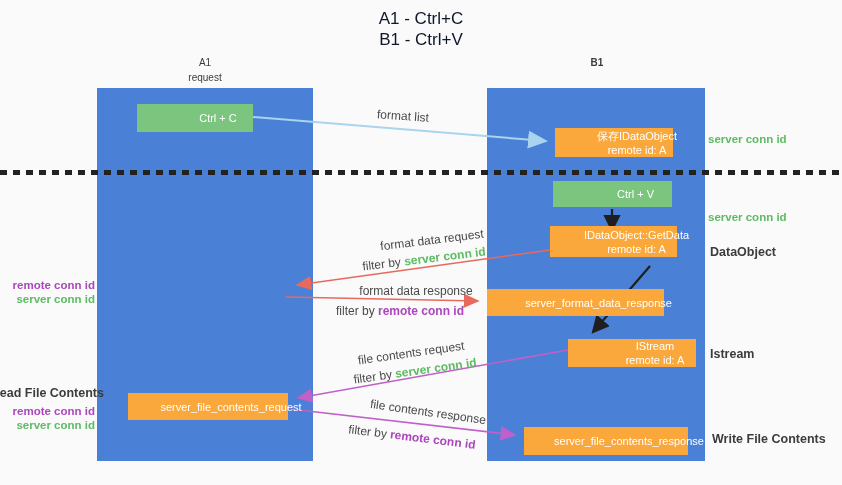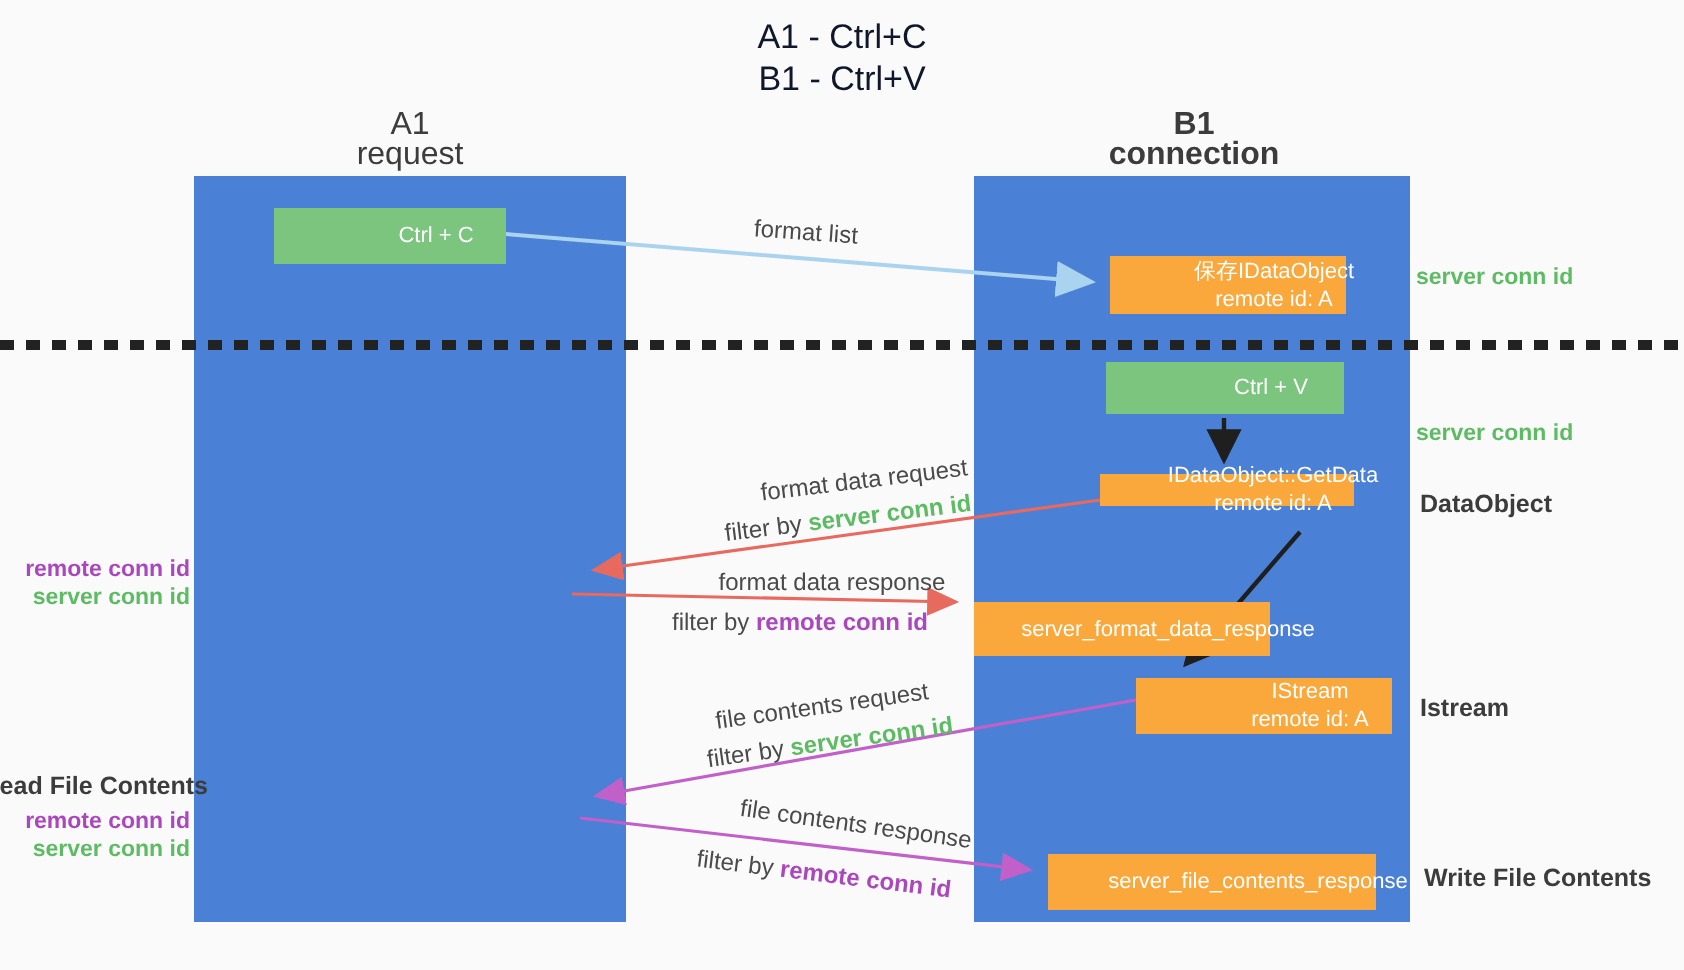--- a/index.html
+++ b/index.html
@@ -28,21 +28,21 @@
   .title{
     position:absolute;left:0;top:8px;width:842px;
     text-align:center;font-size:17px;color:#0f172a;line-height:21px;
   }
 
   .col{position:absolute;background:var(--column-blue);top:88px;height:373px;z-index:1;}
   .col-a{left:97px;width:216px;}
   .col-b{left:487px;width:218px;}
   .col-header{
     position:absolute;top:55px;width:216px;text-align:center;
-    font-size:16px;color:var(--text-dark);line-height:15px;z-index:3;
+    font-size:10px;color:var(--text-dark);line-height:15px;z-index:3;
   }
   .col-header-a{left:97px;}
   .col-header-b{left:488px;width:218px;font-weight:bold;}
 
   .dashed-line{
     position:absolute;left:0;top:170px;width:842px;height:5px;z-index:2;
     background:repeating-linear-gradient(90deg,#222 0 7px,transparent 7px 13px);
   }
 
   .node{
@@ -50,23 +50,23 @@
     align-items:center;justify-content:center;
     color:#fff;font-size:11px;line-height:14px;text-align:center;
     white-space:nowrap;z-index:4;padding-left:46px;
   }
   .green{background:var(--node-green);}
   .orange{background:var(--node-orange);}
 
   .n-ctrl-c{left:137px;top:104px;width:116px;height:28px;}
   .n-save{left:555px;top:128px;width:118px;height:29px;}
   .n-ctrl-v{left:553px;top:181px;width:119px;height:26px;}
-  .n-getdata{left:550px;top:237px;width:127px;height:16px;text-align:center;}
+  .n-getdata{left:550px;top:226px;width:127px;height:31px;text-align:center;}
   .n-format-req{left:130px;top:277px;width:156px;height:28px;}
-  .n-format-resp{left:487px;top:289px;width:148px;height:27px;margin-top:12px;}
+  .n-format-resp{left:487px;top:289px;width:177px;height:27px;}
   .n-istream{left:568px;top:339px;width:128px;height:28px;}
   .n-file-req{left:128px;top:393px;width:160px;height:27px;}
   .n-file-resp{left:524px;top:427px;width:164px;height:28px;}
 
   .svg-layer{position:absolute;left:0;top:0;width:842px;height:485px;z-index:3;pointer-events:none;}
 
   .edge-label{
     position:absolute;font-size:12px;color:#4a4a4a;white-space:nowrap;
     transform-origin:center center;z-index:5;
   }
@@ -90,21 +90,20 @@
     <div>A1 - Ctrl+C</div>
     <div>B1 - Ctrl+V</div>
   </div>
 
   <div class="col-header col-header-a">
     <div>A1</div>
     <div>request</div>
   </div>
   <div class="col-header col-header-b">
     <div>B1</div>
-    <div>connection</div>
   </div>
 
   <div class="col col-a"></div>
   <div class="col col-b"></div>
 
   <div class="dashed-line"></div>
 
   <svg class="svg-layer" viewBox="0 0 842 485">
     <defs>
       <marker id="ah-blue" markerWidth="11" markerHeight="9" refX="9" refY="4.5" orient="auto">
@@ -150,20 +149,23 @@
 
   <div class="node orange n-format-resp">
     <span>server_format_data_response</span>
   </div>
 
   <div class="node orange n-istream">
     <span>IStream</span>
     <span>remote id: A</span>
   </div>
 
+  <div class="node orange n-file-req">
+    <span>server_file_contents_request</span>
+  </div>
 
   <div class="node orange n-file-resp">
     <span>server_file_contents_response</span>
   </div>
 
   <div class="edge-label" style="left:403px;top:116px;transform:translate(-50%,-50%) rotate(4deg);">format list</div>
 
   <div class="edge-label" style="left:432px;top:240px;transform:translate(-50%,-50%) rotate(-7deg);">format data request</div>
   <div class="edge-label" style="left:424px;top:259px;transform:translate(-50%,-50%) rotate(-7deg);">
     <span>filter by </span><span class="green-key">server conn id</span>

